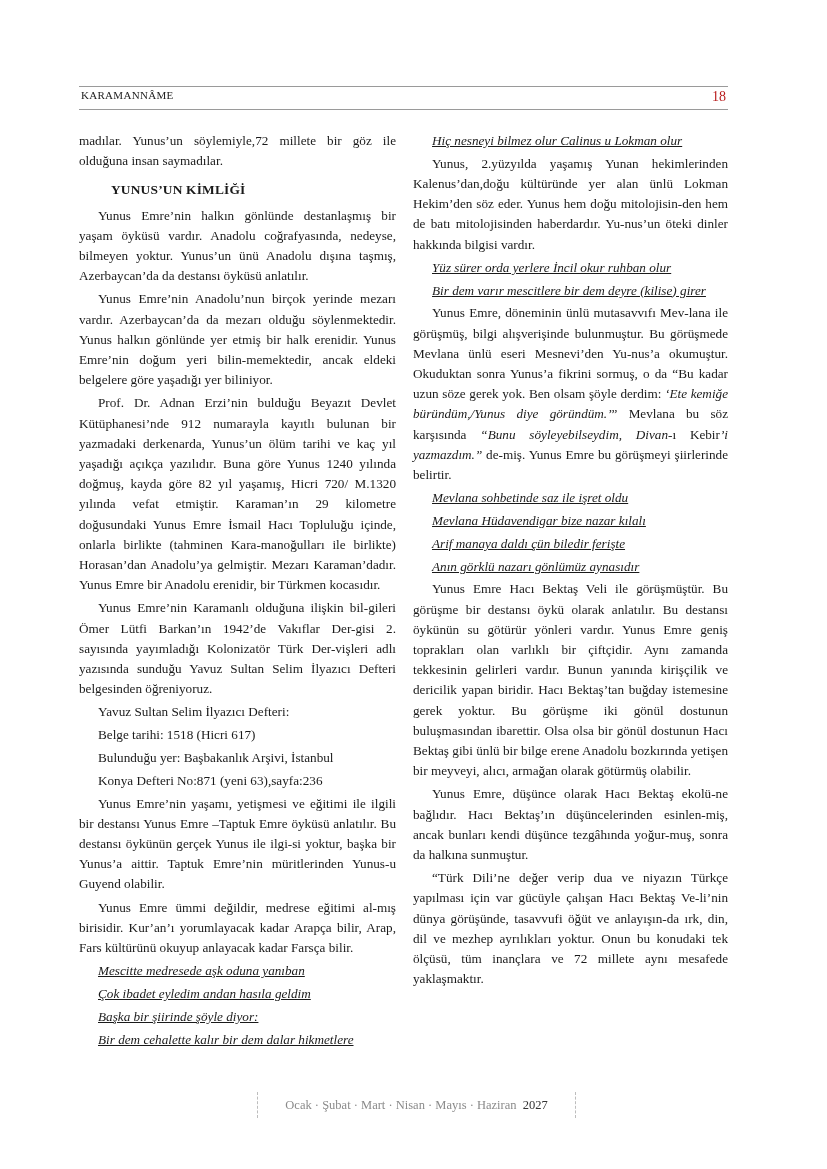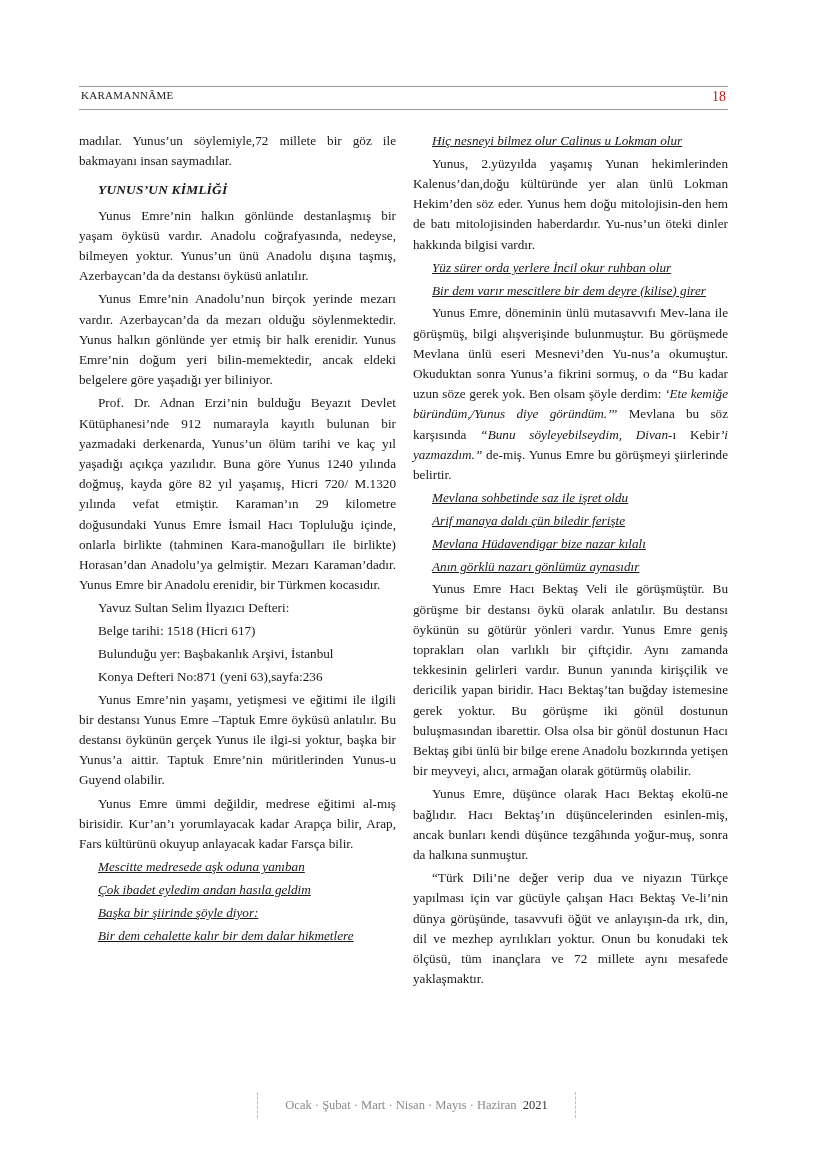--- a/index.html
+++ b/index.html
@@ -49,24 +49,23 @@
     .col-left { left: 79px; width: 317px; }
     .col-right { left: 413px; width: 315px; top: 131px; }
     .p {
       margin: 0 0 3px 0;
       text-indent: 19px;
       hyphens: manual;
     }
     .p.noindent { text-indent: 0; }
     .heading {
       font-weight: bold;
-      margin: 9px 0 5px 19px;
+      margin: 9px 0 5px 32px;
       font-size: 13.4px;
       letter-spacing: 0.2px;
-      font-style: italic;
     }
     .verse {
       font-style: italic;
       margin: 0 0 2.6px 0;
       text-indent: 19px;
       text-align: left;
       text-decoration: underline;
     }
     .verse.wrap { text-align: justify; }
     .plain-line {
@@ -92,48 +91,49 @@
   </style>
 </head>
 <body>
 
 <div class="header">
   <span class="header-title">KARAMANNÂME</span>
   <span class="header-page">18</span>
 </div>
 
 <div class="col col-left">
-  <p class="p noindent">madılar. Yunus’un söylemiyle,72 millete bir göz ile bakmayanı insan saymadılar.</p>
+  <p class="p noindent">madılar. Yunus’un söylemiyle,72 millete bir göz ile olduğuna insan saymadılar.</p>
   <div class="heading">YUNUS’UN KİMLİĞİ</div>
   <p class="p">Yunus Emre’nin halkın gönlünde destanlaşmış bir yaşam öyküsü vardır. Anadolu coğrafyasında, nedeyse, bilmeyen yoktur. Yunus’un ünü Anadolu dışına taşmış, Azerbaycan’da da destansı öyküsü anlatılır.</p>
   <p class="p">Yunus Emre’nin Anadolu’nun birçok yerinde mezarı vardır. Azerbaycan’da da mezarı olduğu söylenmektedir. Yunus halkın gönlünde yer etmiş bir halk erenidir. Yunus Emre’nin doğum yeri bilin-memektedir, ancak eldeki belgelere göre yaşadığı yer biliniyor.</p>
   <p class="p">Prof. Dr. Adnan Erzi’nin bulduğu Beyazıt Devlet Kütüphanesi’nde 912 numarayla kayıtlı bulunan bir yazmadaki derkenarda, Yunus’un ölüm tarihi ve kaç yıl yaşadığı açıkça yazılıdır. Buna göre Yunus 1240 yılında doğmuş, kayda göre 82 yıl yaşamış, Hicri 720/ M.1320 yılında vefat etmiştir. Karaman’ın 29 kilometre doğusundaki Yunus Emre İsmail Hacı Topluluğu içinde, onlarla birlikte (tahminen Kara-manoğulları ile birlikte) Horasan’dan Anadolu’ya gelmiştir. Mezarı Karaman’dadır. Yunus Emre bir Anadolu erenidir, bir Türkmen kocasıdır.</p>
+  <p class="p">Yunus Emre’nin Karamanlı olduğuna ilişkin bil-gileri Ömer Lütfi Barkan’ın 1942’de Vakıflar Der-gisi 2. sayısında yayımladığı Kolonizatör Türk Der-vişleri adlı yazısında sunduğu Yavuz Sultan Selim İlyazıcı Defteri belgesinden öğreniyoruz.</p>
   <div class="plain-line">Yavuz Sultan Selim İlyazıcı Defteri:</div>
   <div class="plain-line">Belge tarihi: 1518 (Hicri 617)</div>
   <div class="plain-line">Bulunduğu yer: Başbakanlık Arşivi, İstanbul</div>
   <div class="plain-line">Konya Defteri No:871 (yeni 63),sayfa:236</div>
   <p class="p">Yunus Emre’nin yaşamı, yetişmesi ve eğitimi ile ilgili bir destansı Yunus Emre –Taptuk Emre öyküsü anlatılır. Bu destansı öykünün gerçek Yunus ile ilgi-si yoktur, başka bir Yunus’a aittir. Taptuk Emre’nin müritlerinden Yunus-u Guyend olabilir.</p>
   <p class="p">Yunus Emre ümmi değildir, medrese eğitimi al-mış birisidir. Kur’an’ı yorumlayacak kadar Arapça bilir, Arap, Fars kültürünü okuyup anlayacak kadar Farsça bilir.</p>
   <div class="verse">Mescitte medresede aşk oduna yanıban</div>
   <div class="verse">Çok ibadet eyledim andan hasıla geldim</div>
   <div class="verse">Başka bir şiirinde şöyle diyor:</div>
   <div class="verse">Bir dem cehalette kalır bir dem dalar hikmetlere</div>
 </div>
 
 <div class="col col-right">
   <div class="verse">Hiç nesneyi bilmez olur Calinus u Lokman olur</div>
   <p class="p">Yunus, 2.yüzyılda yaşamış Yunan hekimlerinden Kalenus’dan,doğu kültüründe yer alan ünlü Lokman Hekim’den söz eder. Yunus hem doğu mitolojisin-den hem de batı mitolojisinden haberdardır. Yu-nus’un öteki dinler hakkında bilgisi vardır.</p>
   <div class="verse">Yüz sürer orda yerlere İncil okur ruhban olur</div>
   <div class="verse wrap">Bir dem varır mescitlere bir dem deyre (kilise) girer</div>
   <p class="p"><span>Yunus Emre, döneminin ünlü mutasavvıfı Mev-lana ile görüşmüş, bilgi alışverişinde bulunmuştur. Bu görüşmede Mevlana ünlü eseri Mesnevi’den Yu-nus’a okumuştur. Okuduktan sonra Yunus’a fikrini sormuş, o da “Bu kadar uzun söze gerek yok. Ben olsam şöyle derdim: </span><i>‘Ete kemiğe büründüm,/Yunus diye göründüm.’</i><span>” Mevlana bu söz karşısında </span><i>“Bunu söyleyebilseydim, Divan</i><span>-ı Kebir</span><i>’i yazmazdım.”</i><span> de-miş. Yunus Emre bu görüşmeyi şiirlerinde belirtir.</span></p>
   <div class="verse">Mevlana sohbetinde saz ile işret oldu</div>
+  <div class="verse">Mevlana Hüdavendigar bize nazar kılalı</div>
   <div class="verse">Arif manaya daldı çün biledir ferişte</div>
-  <div class="verse">Mevlana Hüdavendigar bize nazar kılalı</div>
   <div class="verse">Anın görklü nazarı gönlümüz aynasıdır</div>
   <p class="p">Yunus Emre Hacı Bektaş Veli ile görüşmüştür. Bu görüşme bir destansı öykü olarak anlatılır. Bu destansı öykünün su götürür yönleri vardır. Yunus Emre geniş toprakları olan varlıklı bir çiftçidir. Aynı zamanda tekkesinin gelirleri vardır. Bunun yanında kirişçilik ve dericilik yapan biridir. Hacı Bektaş’tan buğday istemesine gerek yoktur. Bu görüşme iki gönül dostunun buluşmasından ibarettir. Olsa olsa bir gönül dostunun Hacı Bektaş gibi ünlü bir bilge erene Anadolu bozkırında yetişen bir meyveyi, alıcı, armağan olarak götürmüş olabilir.</p>
   <p class="p">Yunus Emre, düşünce olarak Hacı Bektaş ekolü-ne bağlıdır. Hacı Bektaş’ın düşüncelerinden esinlen-miş, ancak bunları kendi düşünce tezgâhında yoğur-muş, sonra da halkına sunmuştur.</p>
   <p class="p">“Türk Dili’ne değer verip dua ve niyazın Türkçe yapılması için var gücüyle çalışan Hacı Bektaş Ve-li’nin dünya görüşünde, tasavvufi öğüt ve anlayışın-da ırk, din, dil ve mezhep ayrılıkları yoktur. Onun bu konudaki tek ölçüsü, tüm inançlara ve 72 millete aynı mesafede yaklaşmaktır.</p>
 </div>
 
 <div class="footer">
   <span>Ocak · Şubat · Mart · Nisan · Mayıs · Haziran</span>
-  <span class="footer-year">2021</span>
+  <span class="footer-year">2027</span>
 </div>
 
 </body></html>

